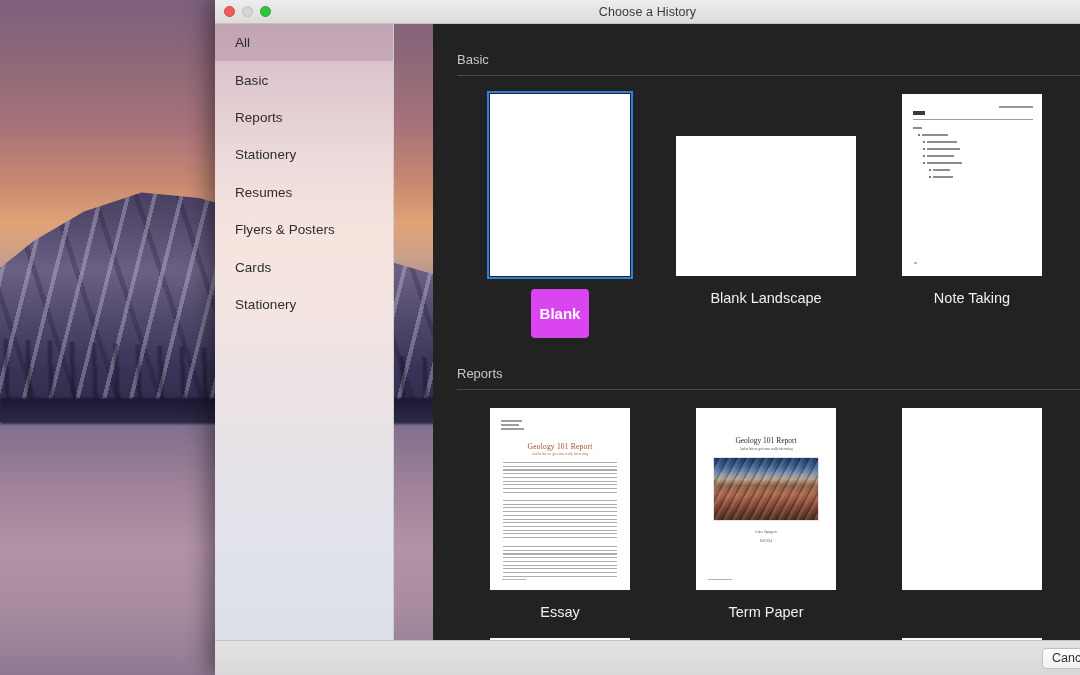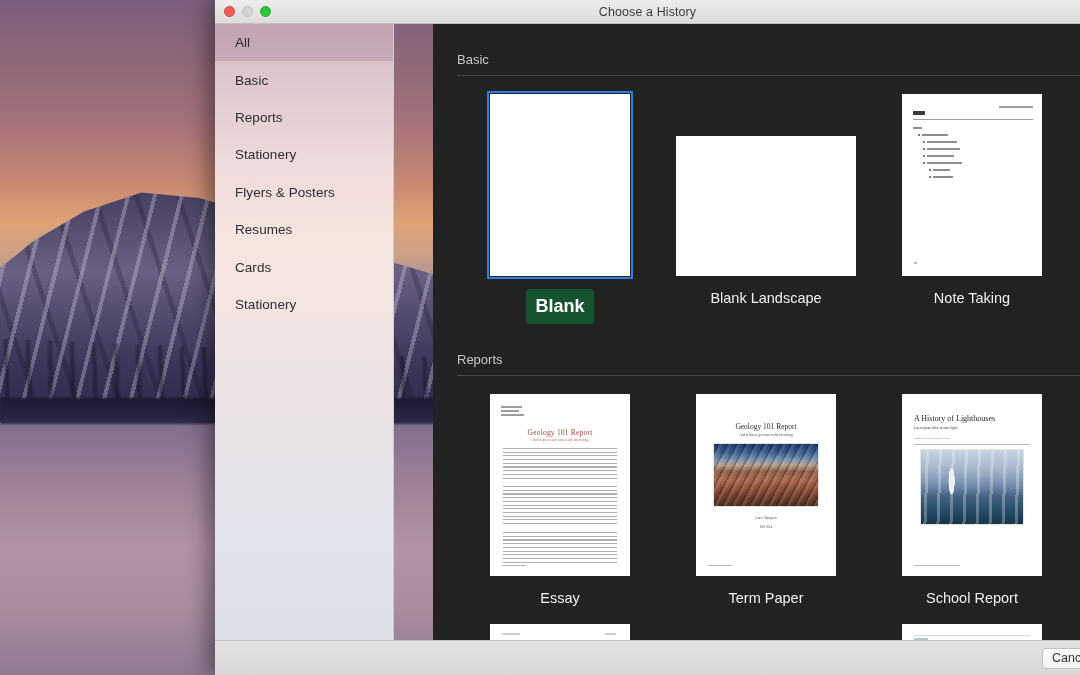--- a/index.html
+++ b/index.html
@@ -118,22 +118,22 @@
   .thumb {
     background:#fff; position:relative; overflow:hidden;
   }
   .thumb.portrait  { width:140px; height:182px; }
   .thumb.landscape { width:180px; height:140px; }
   .thumb.sel { outline:2px solid #2f7fe0; outline-offset:1px; }
   .cap {
     margin-top:14px; font-size:14.5px; color:#f0f0f0; text-align:center;
   }
   .cap.badge {
-    background:#14532d; color:#fff; padding:7px 9px; border-radius:4px;
-    font-size:18px; font-weight:bold; margin-top:13px;
+    background:#d946ef; color:#fff; padding:16px 9px; border-radius:4px;
+    font-size:15px; font-weight:bold; margin-top:13px;
   }
 
   
   .nt-title { position:absolute; left:11px; top:17px; width:12px; height:3.5px;
               background:#3a3a3a; }
   .nt-date  { position:absolute; right:9px; top:12px; width:34px; height:2px;
               background:#9a9a9a; }
   .nt-rule  { position:absolute; left:11px; right:9px; top:25px; height:.8px;
               background:#9d9d9d; }
   .nt-b     { position:absolute; height:1.6px; background:#8d8d8d; }
@@ -254,24 +254,24 @@
       <div class="side-item">
           <span>Basic</span>
         </div>
       <div class="side-item">
           <span>Reports</span>
         </div>
       <div class="side-item">
           <span>Stationery</span>
         </div>
       <div class="side-item">
+          <span>Resumes</span>
+        </div>
+      <div class="side-item">
           <span>Flyers &amp; Posters</span>
-        </div>
-      <div class="side-item">
-          <span>Resumes</span>
         </div>
       <div class="side-item">
           <span>Cards</span>
         </div>
       <div class="side-item">
           <span>Stationery</span>
         </div>
     </div>
 
     <div id="content">
@@ -353,33 +353,20 @@
               <div class="tp-sub">And at last we got some really interesting</div>
               <div class="tp-img"></div>
               <div class="tp-auth">Grace Spurgeon</div>
               <div class="tp-term">Fall 2014</div>
               <div class="es-foot"></div>
             </div>
           </div>
           <div class="cap">Term Paper</div>
         </div>
 
-        <div class="cell">
-          <div class="thumb-wrap">
-            <div class="thumb portrait">
-              <div class="sr-title">A History of Lighthouses</div>
-              <div class="sr-sub">Lorem ipsum dolor sit amet ligula</div>
-              <div class="sr-meta">Chris Perry • September 8, 2014</div>
-              <div class="sr-rule"></div>
-              <div class="sr-img"></div>
-              <div class="sr-foot"></div>
-            </div>
-          </div>
-          <div class="cap">School Report</div>
-        </div>
 
         <div class="cell">
           <div class="thumb-wrap">
             <div class="thumb portrait">
               
             </div>
           </div>
           <div class="cap"></div>
         </div>
 

